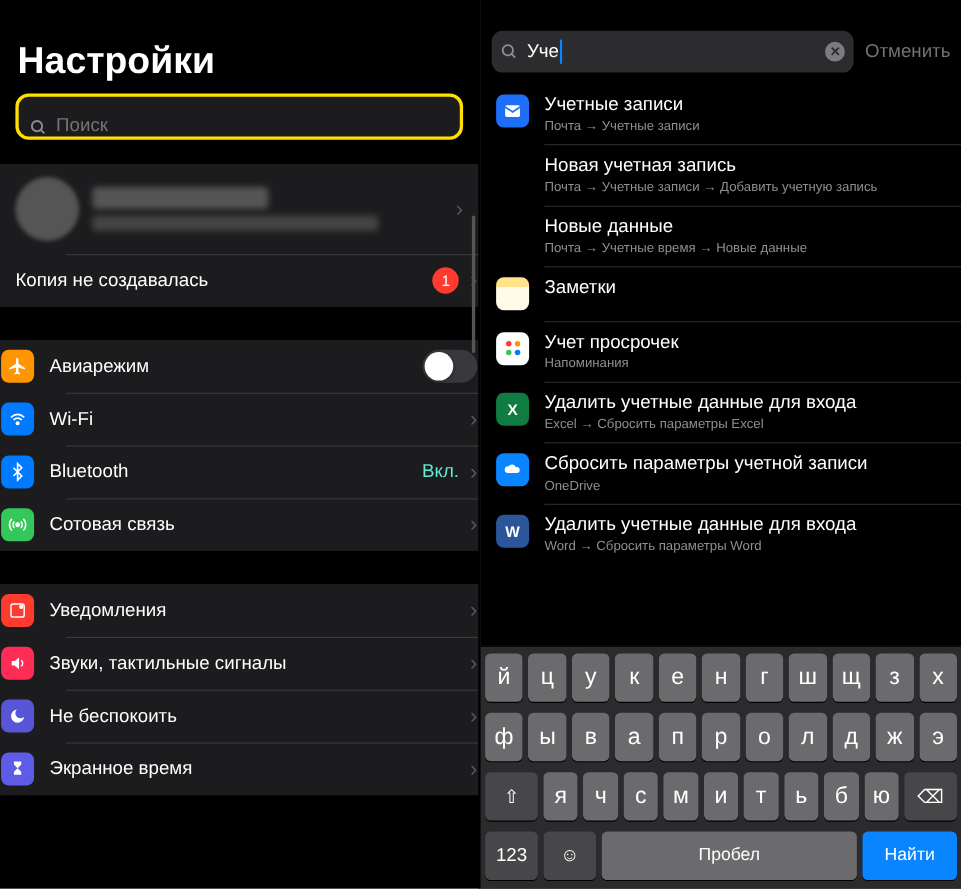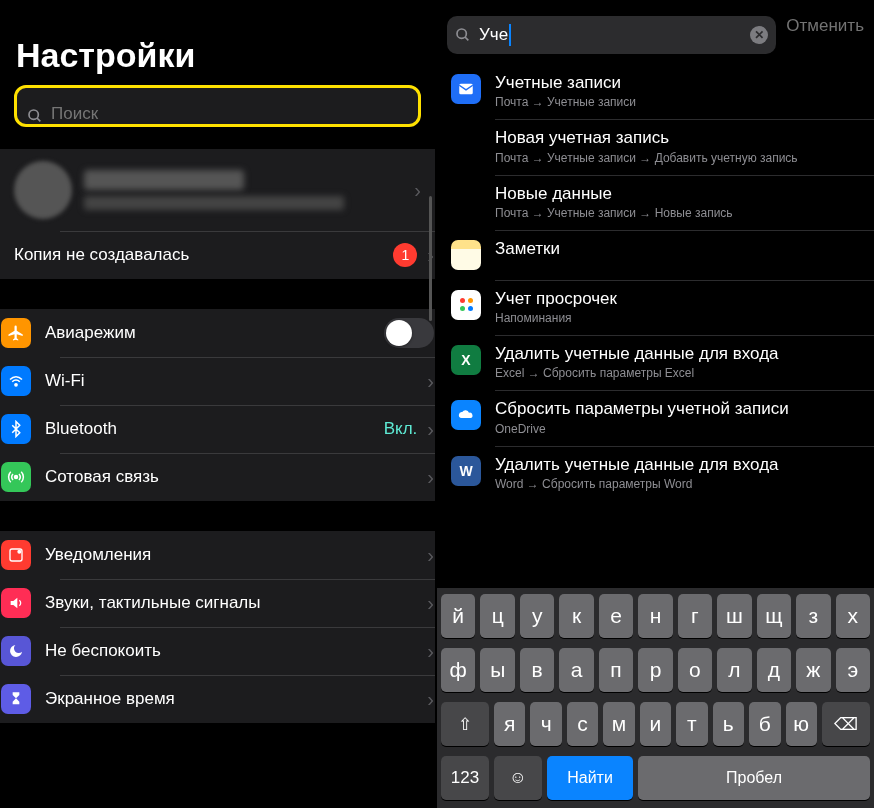--- a/index.html
+++ b/index.html
@@ -83,21 +83,21 @@
   box-shadow: 0 1px 3px rgba(0,0,0,0.4);
 }
 
 .left .scrollbar {
   position: absolute; right: 3px; top: 196px; width: 3px; height: 125px;
   background: #555; border-radius: 2px;
 }
 
 
 .searchbar-area {
-  display: flex; align-items: flex-start; padding: 16px 10px 10px; gap: 10px;
+  display: flex; align-items: center; padding: 28px 10px 10px; gap: 10px;
 }
 .searchfield {
   flex: 1; height: 38px; background: #2c2c2e; border-radius: 10px;
   display: flex; align-items: center; padding: 0 8px;
 }
 .searchfield .q {
   flex: 1; color: #fff; font-size: 17px; display: flex; align-items: center;
 }
 .cursor {
   width: 2px; height: 22px; background: #0a84ff; margin-left: 1px;
@@ -307,21 +307,21 @@
         <div class="ricon none"></div>
         <div class="rtext">
           <div class="rtitle">Новая учетная запись</div>
           <div class="rcrumb">Почта → Учетные записи → Добавить учетную запись</div>
         </div>
       </div>
       <div class="result">
         <div class="ricon none"></div>
         <div class="rtext">
           <div class="rtitle">Новые данные</div>
-          <div class="rcrumb">Почта → Учетные записи → Новые запись</div>
+          <div class="rcrumb">Почта → Учетные время → Новые данные</div>
         </div>
       </div>
       <div class="result">
         <div class="ricon notes"></div>
         <div class="rtext">
           <div class="rtitle">Заметки</div>
         </div>
       </div>
       <div class="result">
         <div class="ricon rem">
@@ -407,17 +407,17 @@
           <div class="key">т</div>
           <div class="key">ь</div>
           <div class="key">б</div>
           <div class="key">ю</div>
         </div>
       <div class="key func">⌫</div>
     </div>
     <div class="krow r5">
       <div class="key func">123</div>
       <div class="key func">☺</div>
+      <div class="key space">Пробел</div>
       <div class="key find">Найти</div>
-      <div class="key space">Пробел</div>
     </div>
   </div>
 </div>
 
 </body></html>

